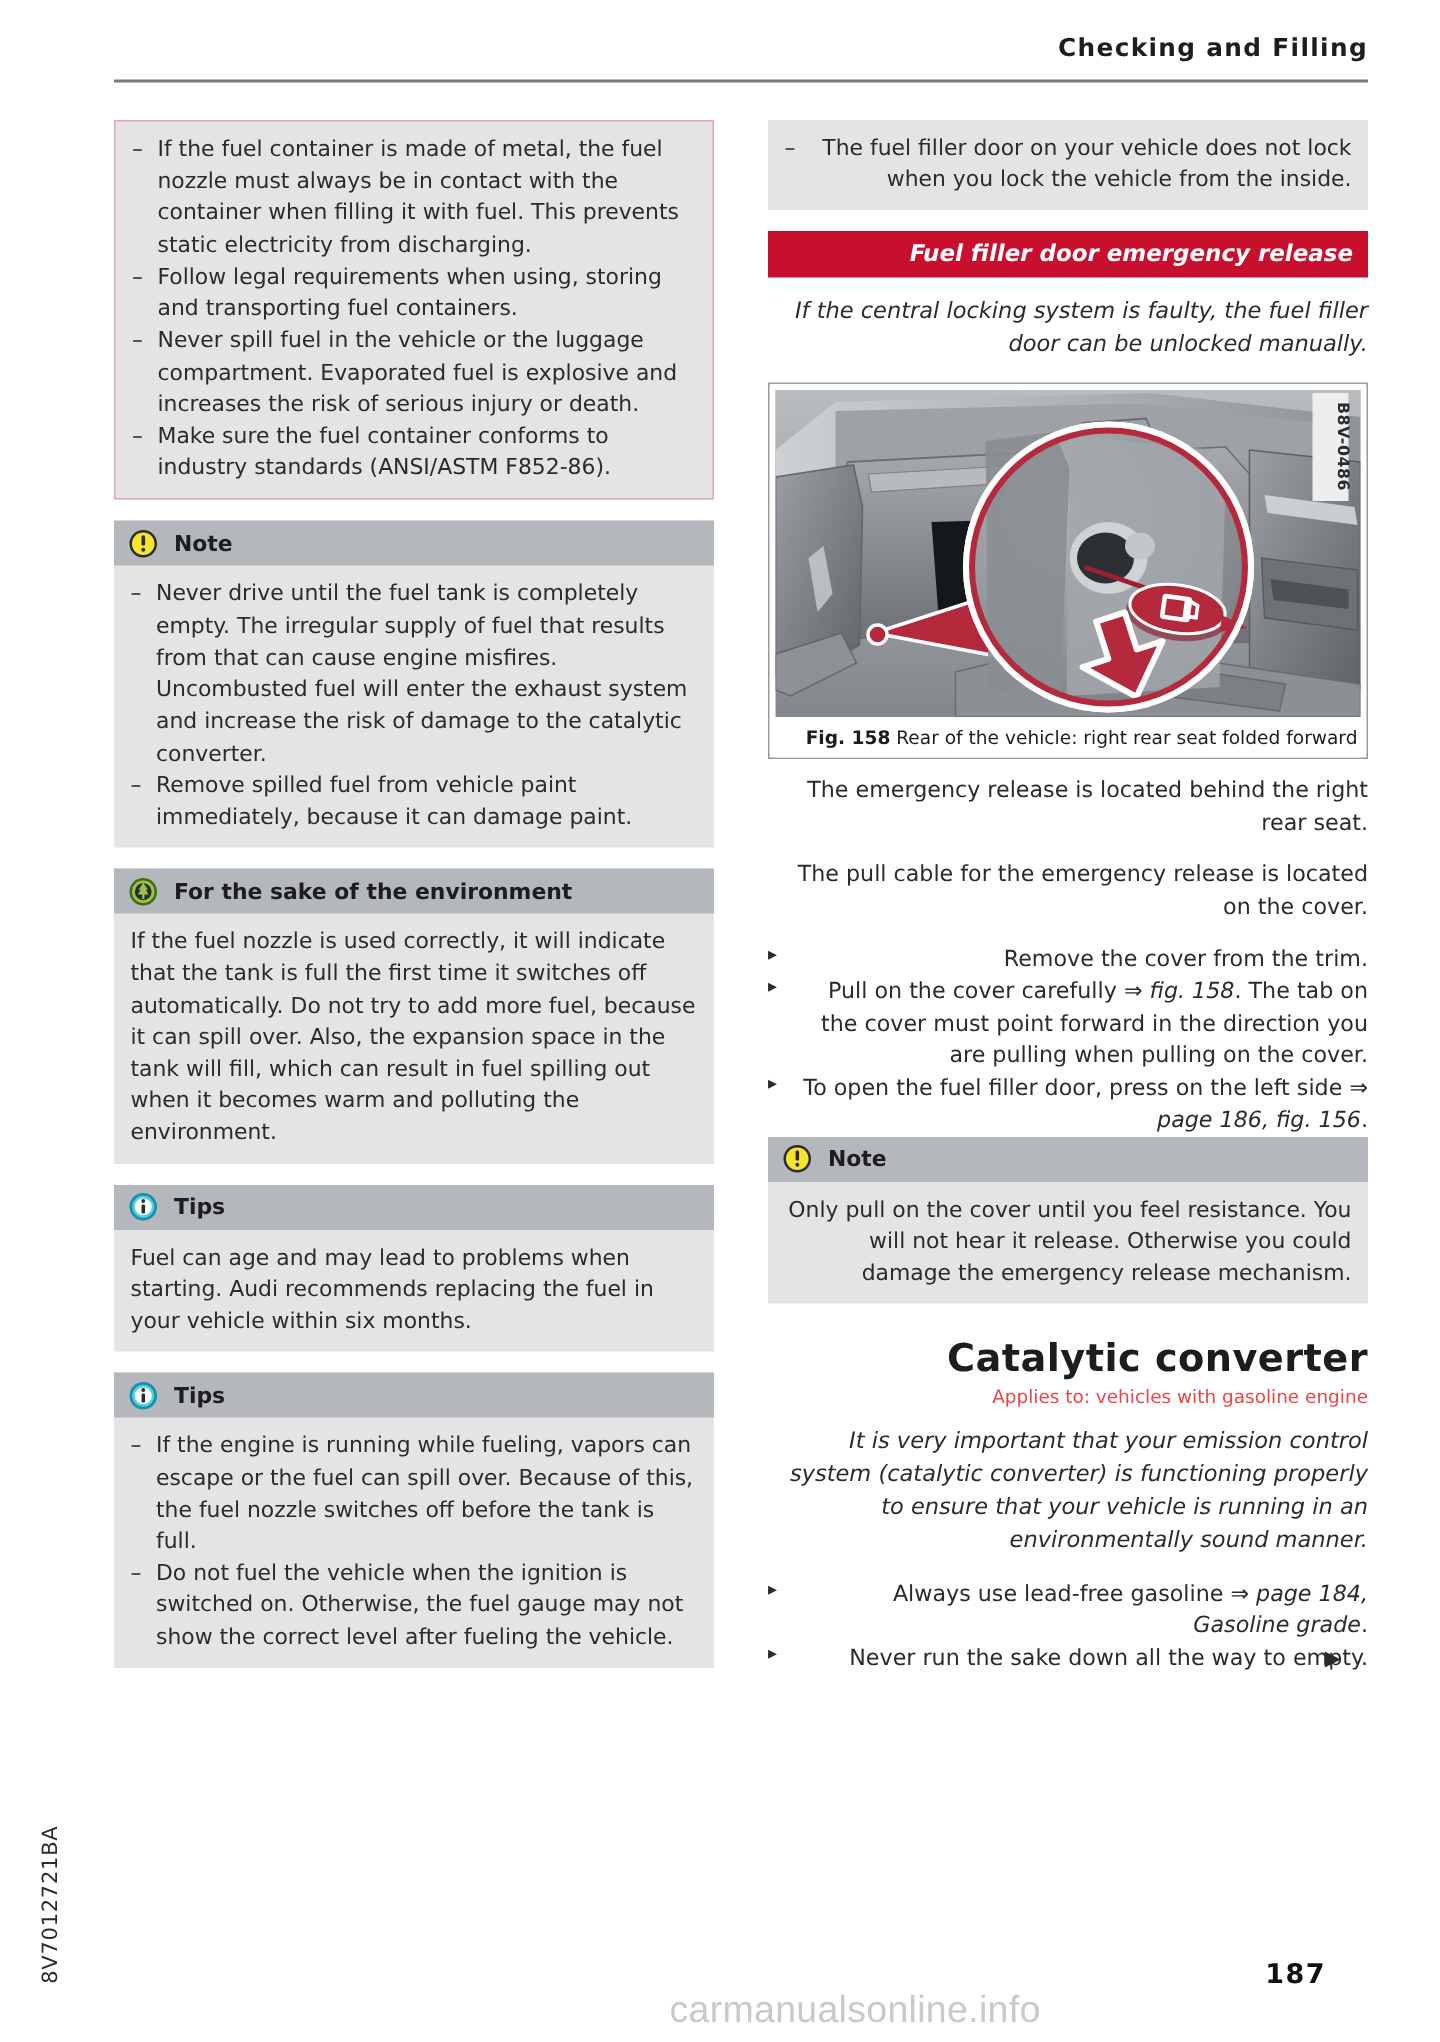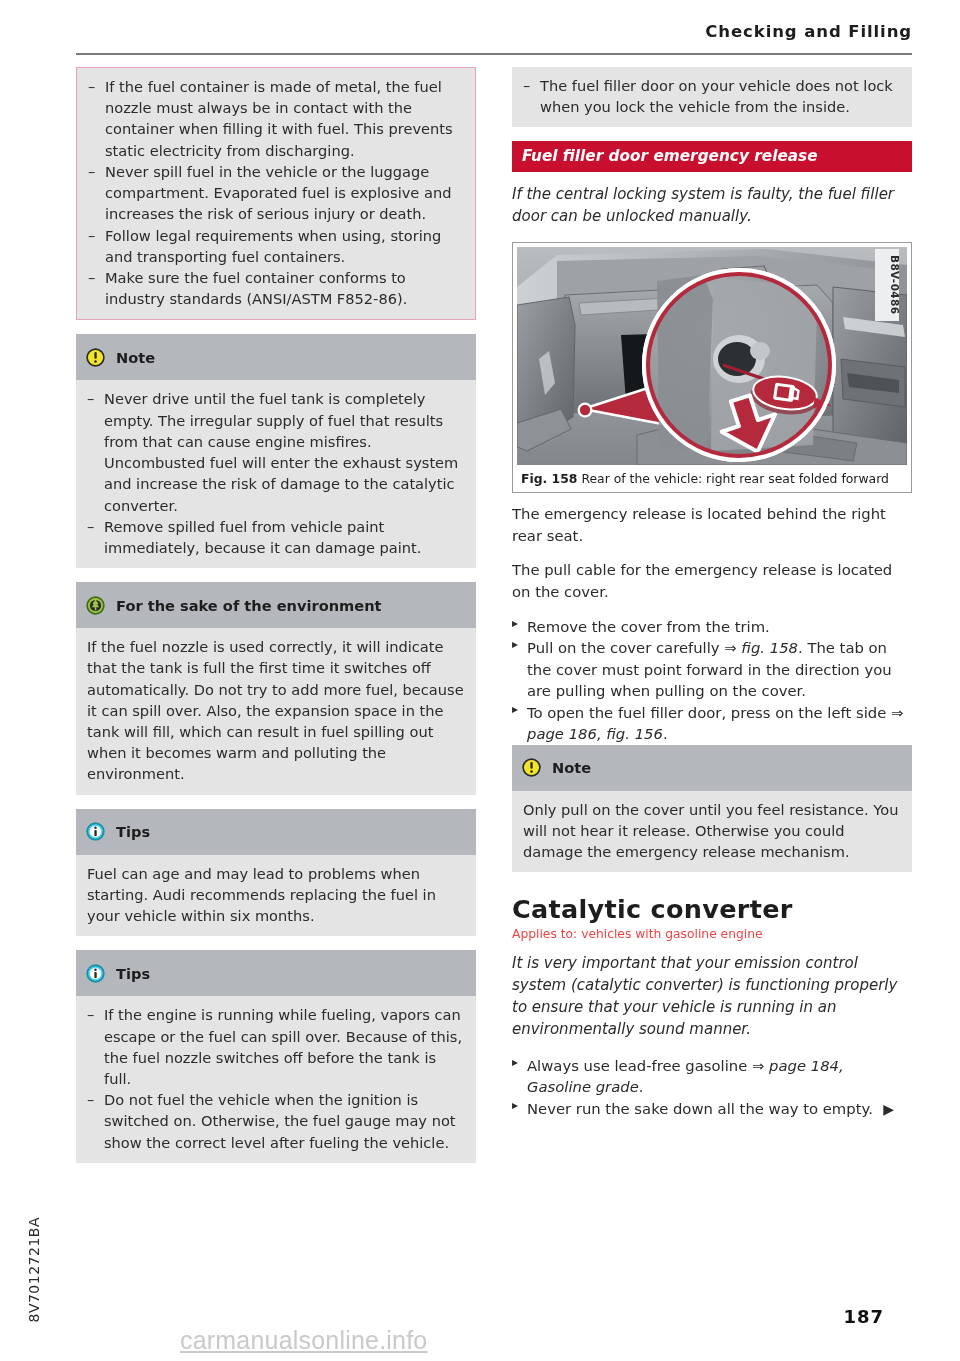--- a/index.html
+++ b/index.html
@@ -35,21 +35,21 @@
     left: 76px;
     top: 53px;
     width: 836px;
     height: 2px;
     background: #7a7a7a;
   }
 
   
   .col {
     position: absolute;
-    top: 67px;
+    top: 80px;
     width: 400px;
   }
   .col-left  { left: 76px; }
   .col-right { left: 512px; }
 
   
   .box {
     background: #e4e4e4;
     margin-bottom: 14px;
   }
@@ -57,21 +57,21 @@
     border: 1.5px solid #e5a3b4;
     background: #e4e4e4;
   }
   .box-body {
     padding: 8px 11px 10px 11px;
     font-size: 14.6px;
     line-height: 1.455;
   }
   .box-head {
     background: #b4b8bc;
-    height: 46px;
+    height: 30px;
     display: flex;
     align-items: center;
     padding-left: 9px;
   }
   .box-head .lbl {
     font-size: 14.6px;
     font-weight: bold;
     color: #1d1d1d;
     margin-left: 10px;
   }
@@ -210,55 +210,54 @@
     font-size: 18px;
     font-weight: bold;
     letter-spacing: 1px;
     color: #111111;
   }
   .watermark {
     position: absolute;
     left: 0;
     right: 0;
     bottom: 6px;
-    text-align: left;
+    text-align: center;
     font-size: 25px;
     color: #c9c9c9;
     letter-spacing: 0.2px;
     font-family: "Liberation Sans", sans-serif;
     padding-left: 180px;
-    text-decoration: underline;
   }
 
   
   .cont-arrow {
     position: absolute;
     right: 18px;
     bottom: 0px;
     color: #2b2b2b;
     font-size: 14px;
   }
-  .rel { position: relative; }
+  .rel { position: relative; text-align: right; }
 </style>
 </head>
 <body>
 
 <div class="page-header">
   <span class="title">Checking and Filling</span>
 </div>
 <div class="header-rule"></div>
 
 <div class="col col-left">
 
   <div class="box warning">
     <div class="box-body">
       <ul class="dash">
         <li>If the fuel container is made of metal, the fuel nozzle must always be in contact with the container when filling it with fuel. This prevents static electricity from discharging.</li>
+        <li>Follow legal requirements when using, storing and transporting fuel containers.</li>
         <li>Never spill fuel in the vehicle or the luggage compartment. Evaporated fuel is explosive and increases the risk of serious injury or death.</li>
-        <li>Follow legal requirements when using, storing and transporting fuel containers.</li>
         <li>Make sure the fuel container conforms to industry standards (ANSI/ASTM F852-86).</li>
       </ul>
     </div>
   </div>
 
   <div class="box">
     <div class="box-head">
       <span>
         <svg class="icn" viewBox="0 0 24 24">
           <circle cx="12" cy="12" r="10.5" fill="#2b2b2b"></circle>

